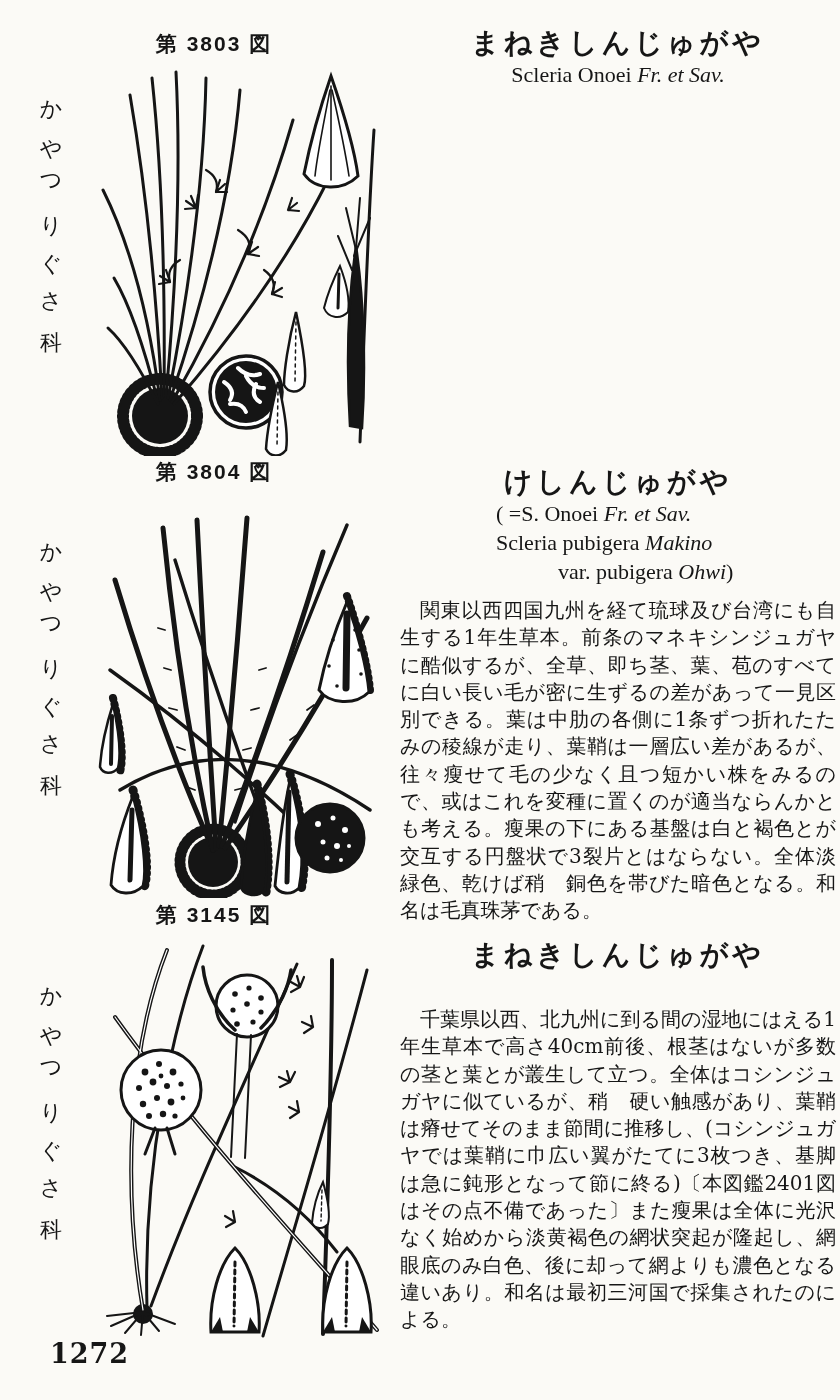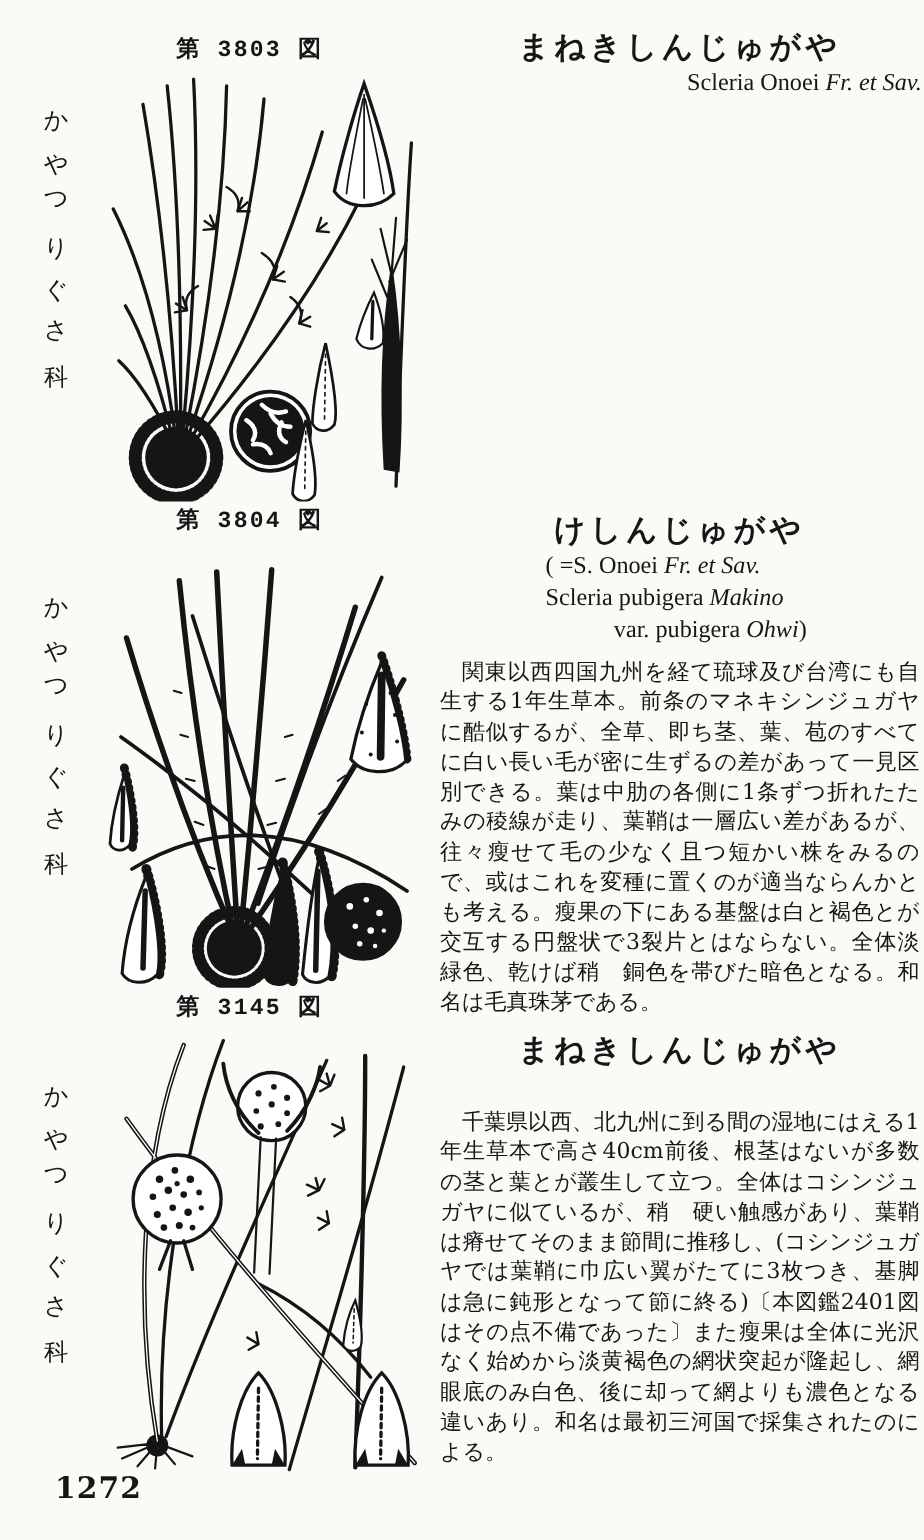--- a/index.html
+++ b/index.html
@@ -5,43 +5,43 @@
   html,body{margin:0;padding:0;}
   .page{
     position:relative;
     width:840px;height:1400px;
     background:#fbfaf6;
     color:#161616;
     overflow:hidden;
     font-family:"Liberation Sans",sans-serif;
   }
   .fig-caption{
-    position:absolute;left:82px;width:290px;
+    position:absolute;left:69px;width:290px;
     text-align:center;
     font-size:21px;font-weight:600;letter-spacing:2px;
-    font-family:Liberation Mono, monospace;
+    font-family:Liberation Sans, sans-serif;
   }
   .family-label{
     position:absolute;left:36px;
     writing-mode:vertical-rl;text-orientation:upright;
     font-size:22px;letter-spacing:13px;font-weight:500;
   }
   .entry-title{
     position:absolute;left:398px;width:440px;
     text-align:center;font-weight:bold;
     font-size:28px;letter-spacing:4px;
   }
   .latin{
     position:absolute;left:398px;width:440px;
     font-family:"Liberation Serif",serif;
     font-size:22px;line-height:29px;
     white-space:nowrap;
   }
   .latin .it{font-style:italic;}
-  .center{text-align:right;}
+  .center{text-align:center;}
   .lat-ind2{padding-left:98px;}
   .lat-ind3{padding-left:160px;}
   .body-text{
     position:absolute;left:400px;width:436px;
     font-family:"DejaVu Serif","Liberation Serif",serif;
     font-size:20px;line-height:27.3px;
     text-align:justify;text-indent:1em;
     margin:0;
   }
   .illus{position:absolute;}

